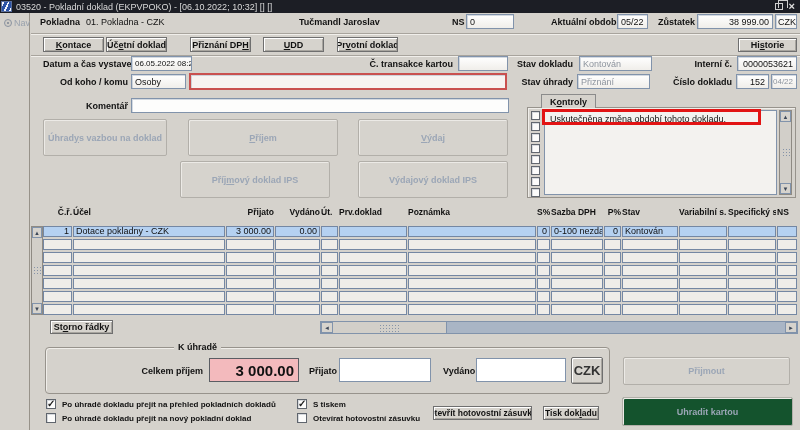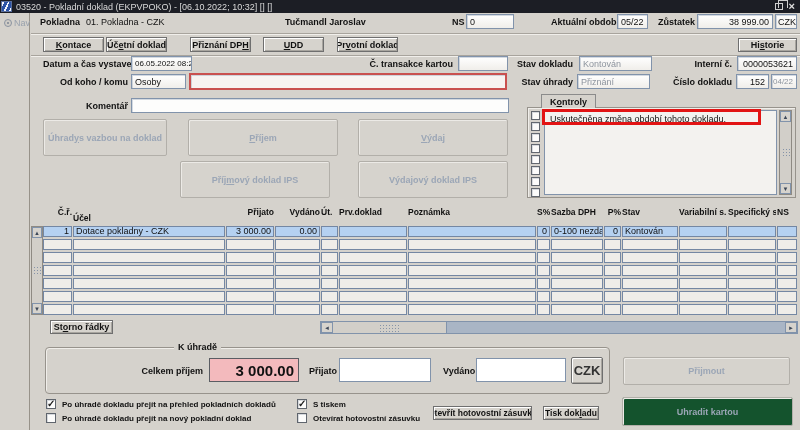--- a/index.html
+++ b/index.html
@@ -112,21 +112,21 @@
     </div>
   </div>
 
   <div class="sidebar">
     <div class="nav-radio"></div>
     <div class="nav-label">Nav</div>
   </div>
 
   <div class="lbl" style="left:40px;top:16px;">Pokladna</div>
   <div class="val" style="left:86px;top:16px;">01. Pokladna - CZK</div>
-  <div class="lbl" style="left:285px;top:16px;">Tučmandl Jaroslav</div>
+  <div class="lbl" style="left:299px;top:16px;">Tučmandl Jaroslav</div>
   <div class="lbl" style="left:452px;top:16px;">NS</div>
   <div class="fld" style="left:466px;top:14px;width:48px;height:15px;">0</div>
   <div class="lbl" style="left:551px;top:16px;">Aktuální období</div>
   <div class="fld" style="left:617px;top:14px;width:31px;height:15px;">05/22</div>
   <div class="lbl" style="left:658px;top:16px;">Zůstatek</div>
   <div class="fld r" style="left:697px;top:14px;width:76px;height:15px;">38 999.00</div>
   <div class="fld" style="left:775px;top:14px;width:22px;height:15px;padding:0 2px;">CZK</div>
 
   <div class="hline" style="top:33px;"></div>
 
@@ -186,21 +186,21 @@
   </div>
 
   <div class="btn dis" style="left:43px;top:119px;width:124px;height:37px;">Úhrad<u>y</u> s vazbou na doklad</div>
   <div class="btn dis" style="left:188px;top:119px;width:150px;height:37px;"><u>P</u>říjem</div>
   <div class="btn dis" style="left:358px;top:119px;width:150px;height:37px;"><u>V</u>ýdaj</div>
   <div class="btn dis" style="left:180px;top:161px;width:150px;height:37px;">Příj<u>m</u>ový doklad IPS</div>
   <div class="btn dis" style="left:358px;top:161px;width:150px;height:37px;">Výda<u>j</u>ový doklad IPS</div>
 
   <div id="table-header">
       <div class="hcell r" style="width: 29px;">Č.ř.</div>
-      <div class="hcell l" style="width: 152px; margin-top: 6px;">Účel</div>
+      <div class="hcell l" style="width: 152px;">Účel</div>
       <div class="hcell r" style="width: 48px;">Přijato</div>
       <div class="hcell r" style="width: 45px;">Vydáno</div>
       <div class="hcell l" style="width: 17px;">Út.</div>
       <div class="hcell l" style="width: 68px;">Prv.doklad</div>
       <div class="hcell l" style="width: 128px;">Poznámka</div>
       <div class="hcell r" style="width: 13px;">S%</div>
       <div class="hcell l" style="width: 52px;">Sazba DPH</div>
       <div class="hcell r" style="width: 17px;">P%</div>
       <div class="hcell l" style="width: 56px;">Stav</div>
       <div class="hcell l" style="width: 48px;">Variabilní s.</div>

